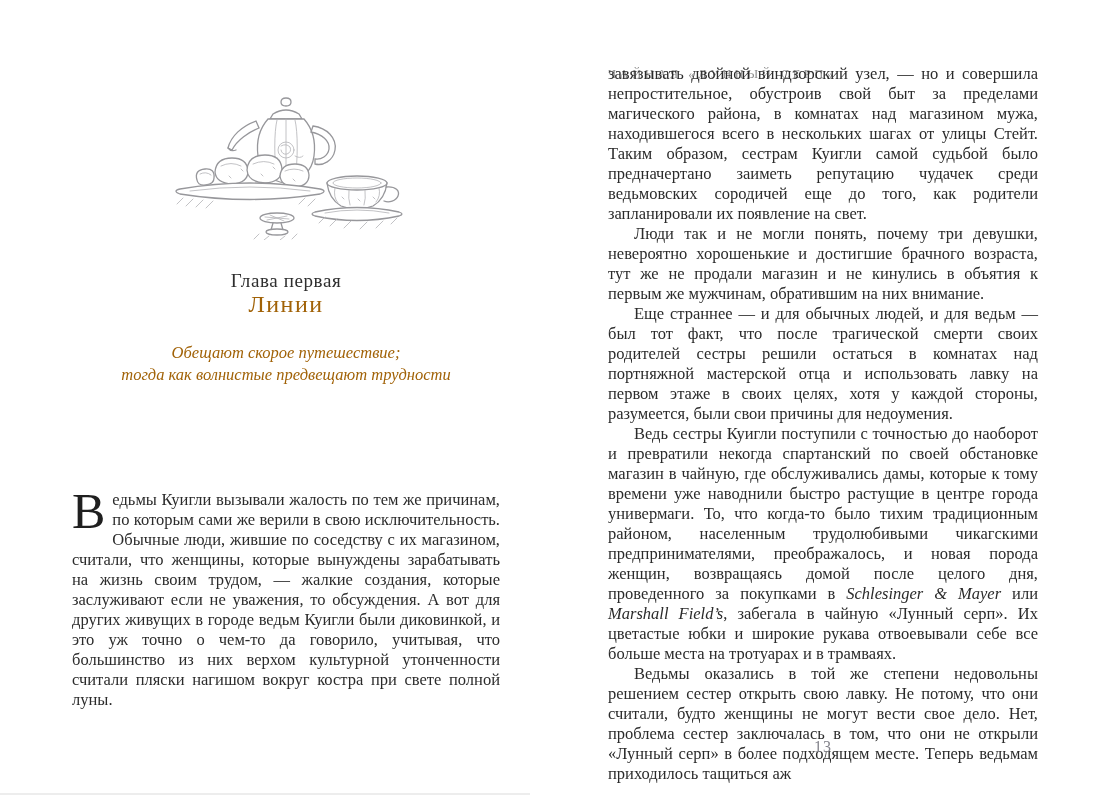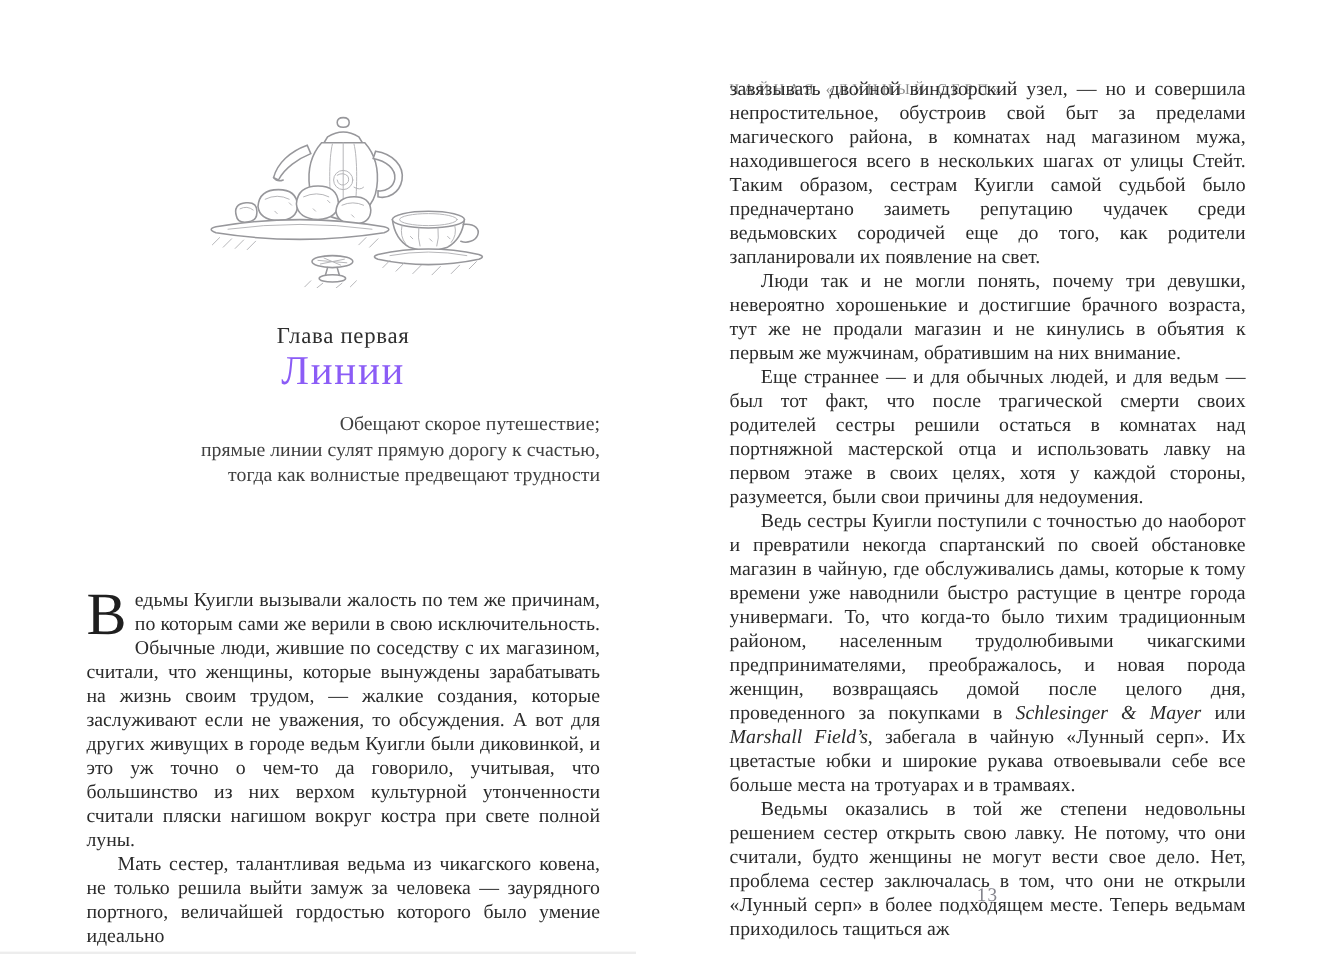--- a/index.html
+++ b/index.html
@@ -14,25 +14,25 @@
   #right-page { left:608px; width:430px; }
 
   .illustration-wrap { position:absolute; top:54px; left:50%; transform:translateX(-50%); }
 
   .chapter-label {
     position:absolute; top:230px; width:100%; text-align:center;
     font-size:19px; letter-spacing:0.6px; color:#2e2e2e;
   }
   .chapter-title {
     position:absolute; top:251px; width:100%; text-align:center;
-    font-size:34px; letter-spacing:1.5px; color:#8b5cf6;
+    font-size:24px; letter-spacing:1.5px; color:#a16207;
   }
   .epigraph {
-    position:absolute; top:302px; width:100%; text-align:right;
-    font-size:16.5px; line-height:21.5px; color:#404040;
+    position:absolute; top:302px; width:100%; text-align:center;
+    font-style:italic; font-size:16.5px; line-height:21.5px; color:#a16207;
   }
   .epigraph div { margin:0; }
 
   .running-head {
     position:absolute; top:40px; width:100%; text-align:left;
     font-size:12.5px; letter-spacing:3.5px; color:#8b8b8b;margin-top:27px;
   }
 
   .body-text {
     position:absolute; width:100%;
@@ -116,27 +116,25 @@
         <path class="thin" d="M28,104 l-6,6 M38,105 l-7,7 M48,106 l-7,7 M58,107 l-7,7 M150,104 l-6,6 M160,105 l-7,7 M170,123 l-6,6 M182,125 l-7,7 M196,127 l-7,7 M212,128 l-7,7 M228,127 l-7,7 M242,124 l-6,6 M104,140 l-5,5 M114,142 l-5,4 M130,142 l-5,4 M142,140 l-5,5"></path>
       </g>
     </svg>
   </div>
 
   <div class="chapter-label">Глава первая</div>
   <div class="chapter-title">Линии</div>
 
   <div class="epigraph">
     <div>Обещают скорое путешествие;</div>
-    <div>прямые линии сулят прямую дорогу к счастью,</div>
     <div>тогда как волнистые предвещают трудности</div>
   </div>
 
   <div class="body-text" id="left-body">
       <p class="para"><span class="dropcap">В</span><span>едьмы Куигли вызывали жалость по тем же причинам, по которым сами же верили в свою исключительность. Обычные люди, жившие по соседству с их магазином, считали, что женщины, которые вынуждены зарабатывать на жизнь своим трудом, — жалкие создания, которые заслуживают если не уважения, то обсуждения. А вот для других живущих в городе ведьм Куигли были диковинкой, и это уж точно о чем-то да говорило, учитывая, что большинство из них верхом культурной утонченности считали пляски нагишом вокруг костра при свете полной луны.</span></p>
-      <p class="para indent"><span>Мать сестер, талантливая ведьма из чикагского ковена, не только решила выйти замуж за человека — заурядного портного, величайшей гордостью которого было умение идеально</span></p>
     </div>
 
 </div>
 
 <div class="page" id="right-page">
   <div class="running-head">ЧАЙНАЯ «ЛУННЫЙ СЕРП»</div>
   <div class="body-text" id="right-body">
       <p class="para"><span>завязывать двойной виндзорский узел, — но и совершила непростительное, обустроив свой быт за пределами магического района, в комнатах над магазином мужа, находившегося всего в нескольких шагах от улицы Стейт. Таким образом, сестрам Куигли самой судьбой было предначертано заиметь репутацию чудачек среди ведьмовских сородичей еще до того, как родители запланировали их появление на свет.</span></p>
       <p class="para indent"><span>Люди так и не могли понять, почему три девушки, невероятно хорошенькие и достигшие брачного возраста, тут же не продали магазин и не кинулись в объятия к первым же мужчинам, обратившим на них внимание.</span></p>
       <p class="para indent"><span>Еще страннее — и для обычных людей, и для ведьм — был тот факт, что после трагической смерти своих родителей сестры решили остаться в комнатах над портняжной мастерской отца и использовать лавку на первом этаже в своих целях, хотя у каждой стороны, разумеется, были свои причины для недоумения.</span></p>

